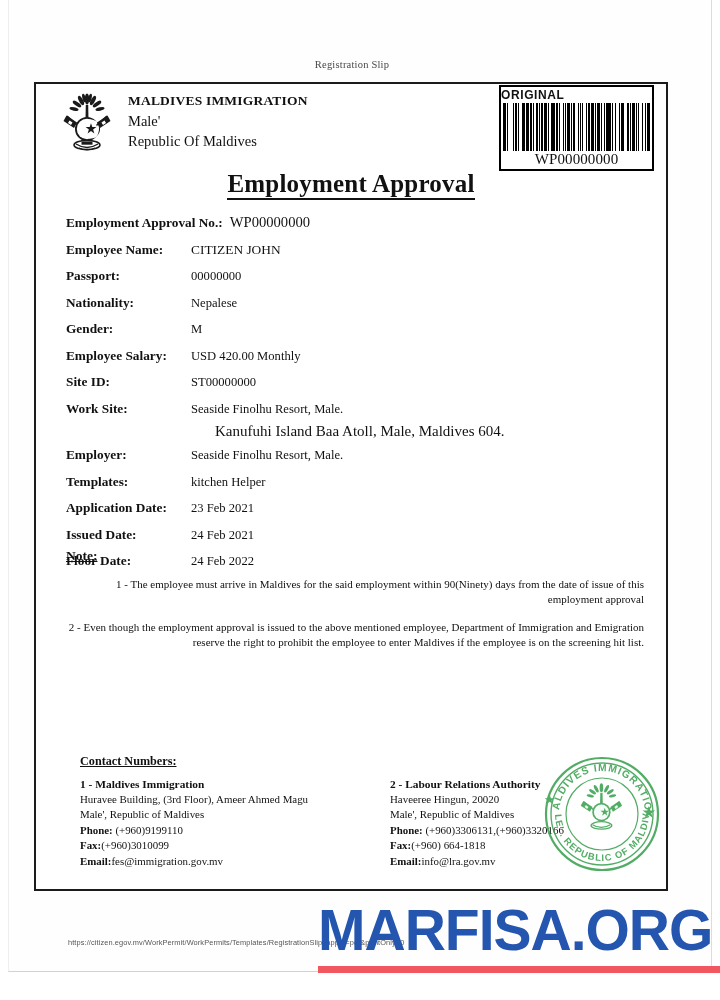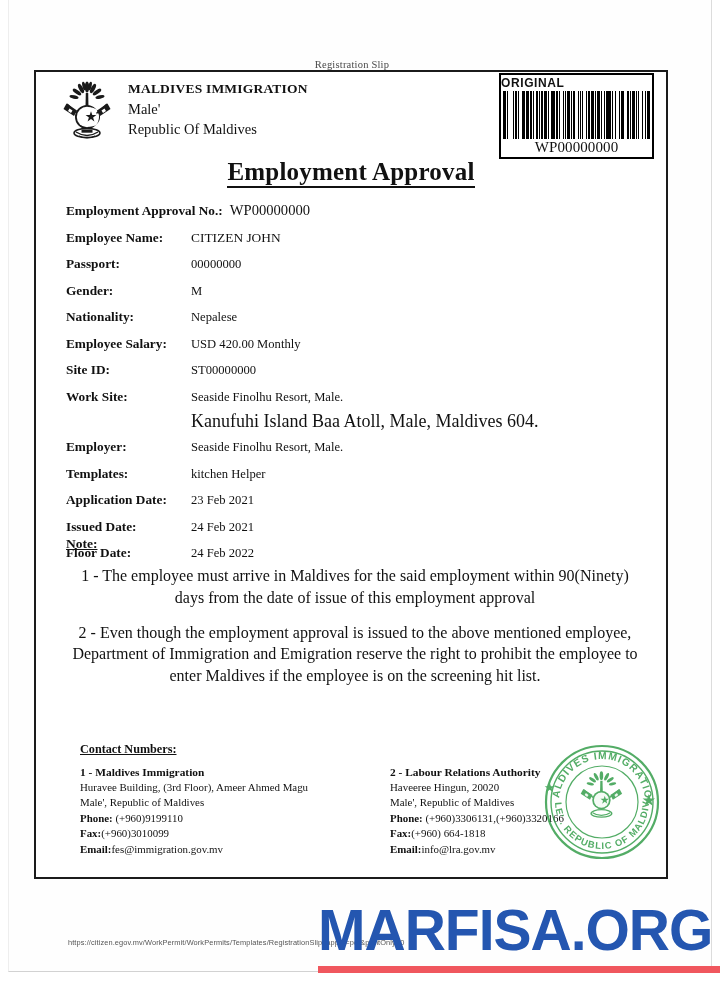--- a/index.html
+++ b/index.html
@@ -34,21 +34,21 @@
     width: 704px;
     text-align: center;
     font-size: 10.5px;
     color: #4a4a4a;
     letter-spacing: .2px;
   }
 
   
   #doc-frame {
     position: absolute;
-    left: 34px; top: 70px;
+    left: 34px; top: 82px;
     width: 634px; height: 809px;
     border: 2px solid #1b1b1b;
     background: #ffffff;
   }
 
   
   #masthead {
     position: absolute;
     left: 0; top: 0; width: 100%;
     height: 82px;
@@ -142,39 +142,39 @@
     padding-left: 7px;
     white-space: nowrap;
   }
   .field-row.big .field-value { font-size: 14.6px; }
   .field-row.name .field-value { font-size: 13.4px; }
   .field-row.pass .field-value { font-size: 12.6px; }
   .field-row.cont {
     margin-top: -4px; margin-bottom: 7px;
   }
   .field-row.cont .field-label { min-width: 118px; }
-  .cont-val { padding-left: 7px; font-size: 18px; }
+  .cont-val { padding-left: 7px; font-size: 15px; margin-left: 24px; }
 
   
   #note-block {
     position: absolute;
     left: 30px; top: 464px;
     width: 578px;
   }
   #note-heading {
     font-weight: bold;
     font-size: 13.5px;
     text-decoration: underline;
     margin-bottom: 13px;
   }
   .note-para {
-    font-size: 16px;
+    font-size: 11px;
     line-height: 1.36;
     margin-bottom: 13px;
-    text-align: center;
+    text-align: right;
     font-family: Liberation Serif, serif;
   }
 
   
   #contacts {
     position: absolute;
     left: 44px; top: 670px;
     width: 560px;
   }
   #contacts-heading {
@@ -418,26 +418,26 @@
       </div>
       <div class="field-row name">
         <div class="field-label">Employee Name:</div>
         <div class="field-value">CITIZEN JOHN</div>
       </div>
       <div class="field-row pass">
         <div class="field-label">Passport:</div>
         <div class="field-value">00000000</div>
       </div>
       <div class="field-row pass">
+        <div class="field-label">Nationality:</div>
+        <div class="field-value">Nepalese</div>
+      </div>
+      <div class="field-row pass">
         <div class="field-label">Gender:</div>
         <div class="field-value">M</div>
-      </div>
-      <div class="field-row pass">
-        <div class="field-label">Nationality:</div>
-        <div class="field-value">Nepalese</div>
       </div>
       <div class="field-row pass">
         <div class="field-label">Employee Salary:</div>
         <div class="field-value">USD 420.00 Monthly</div>
       </div>
       <div class="field-row pass">
         <div class="field-label">Site ID:</div>
         <div class="field-value">ST00000000</div>
       </div>
       <div class="field-row pass">

